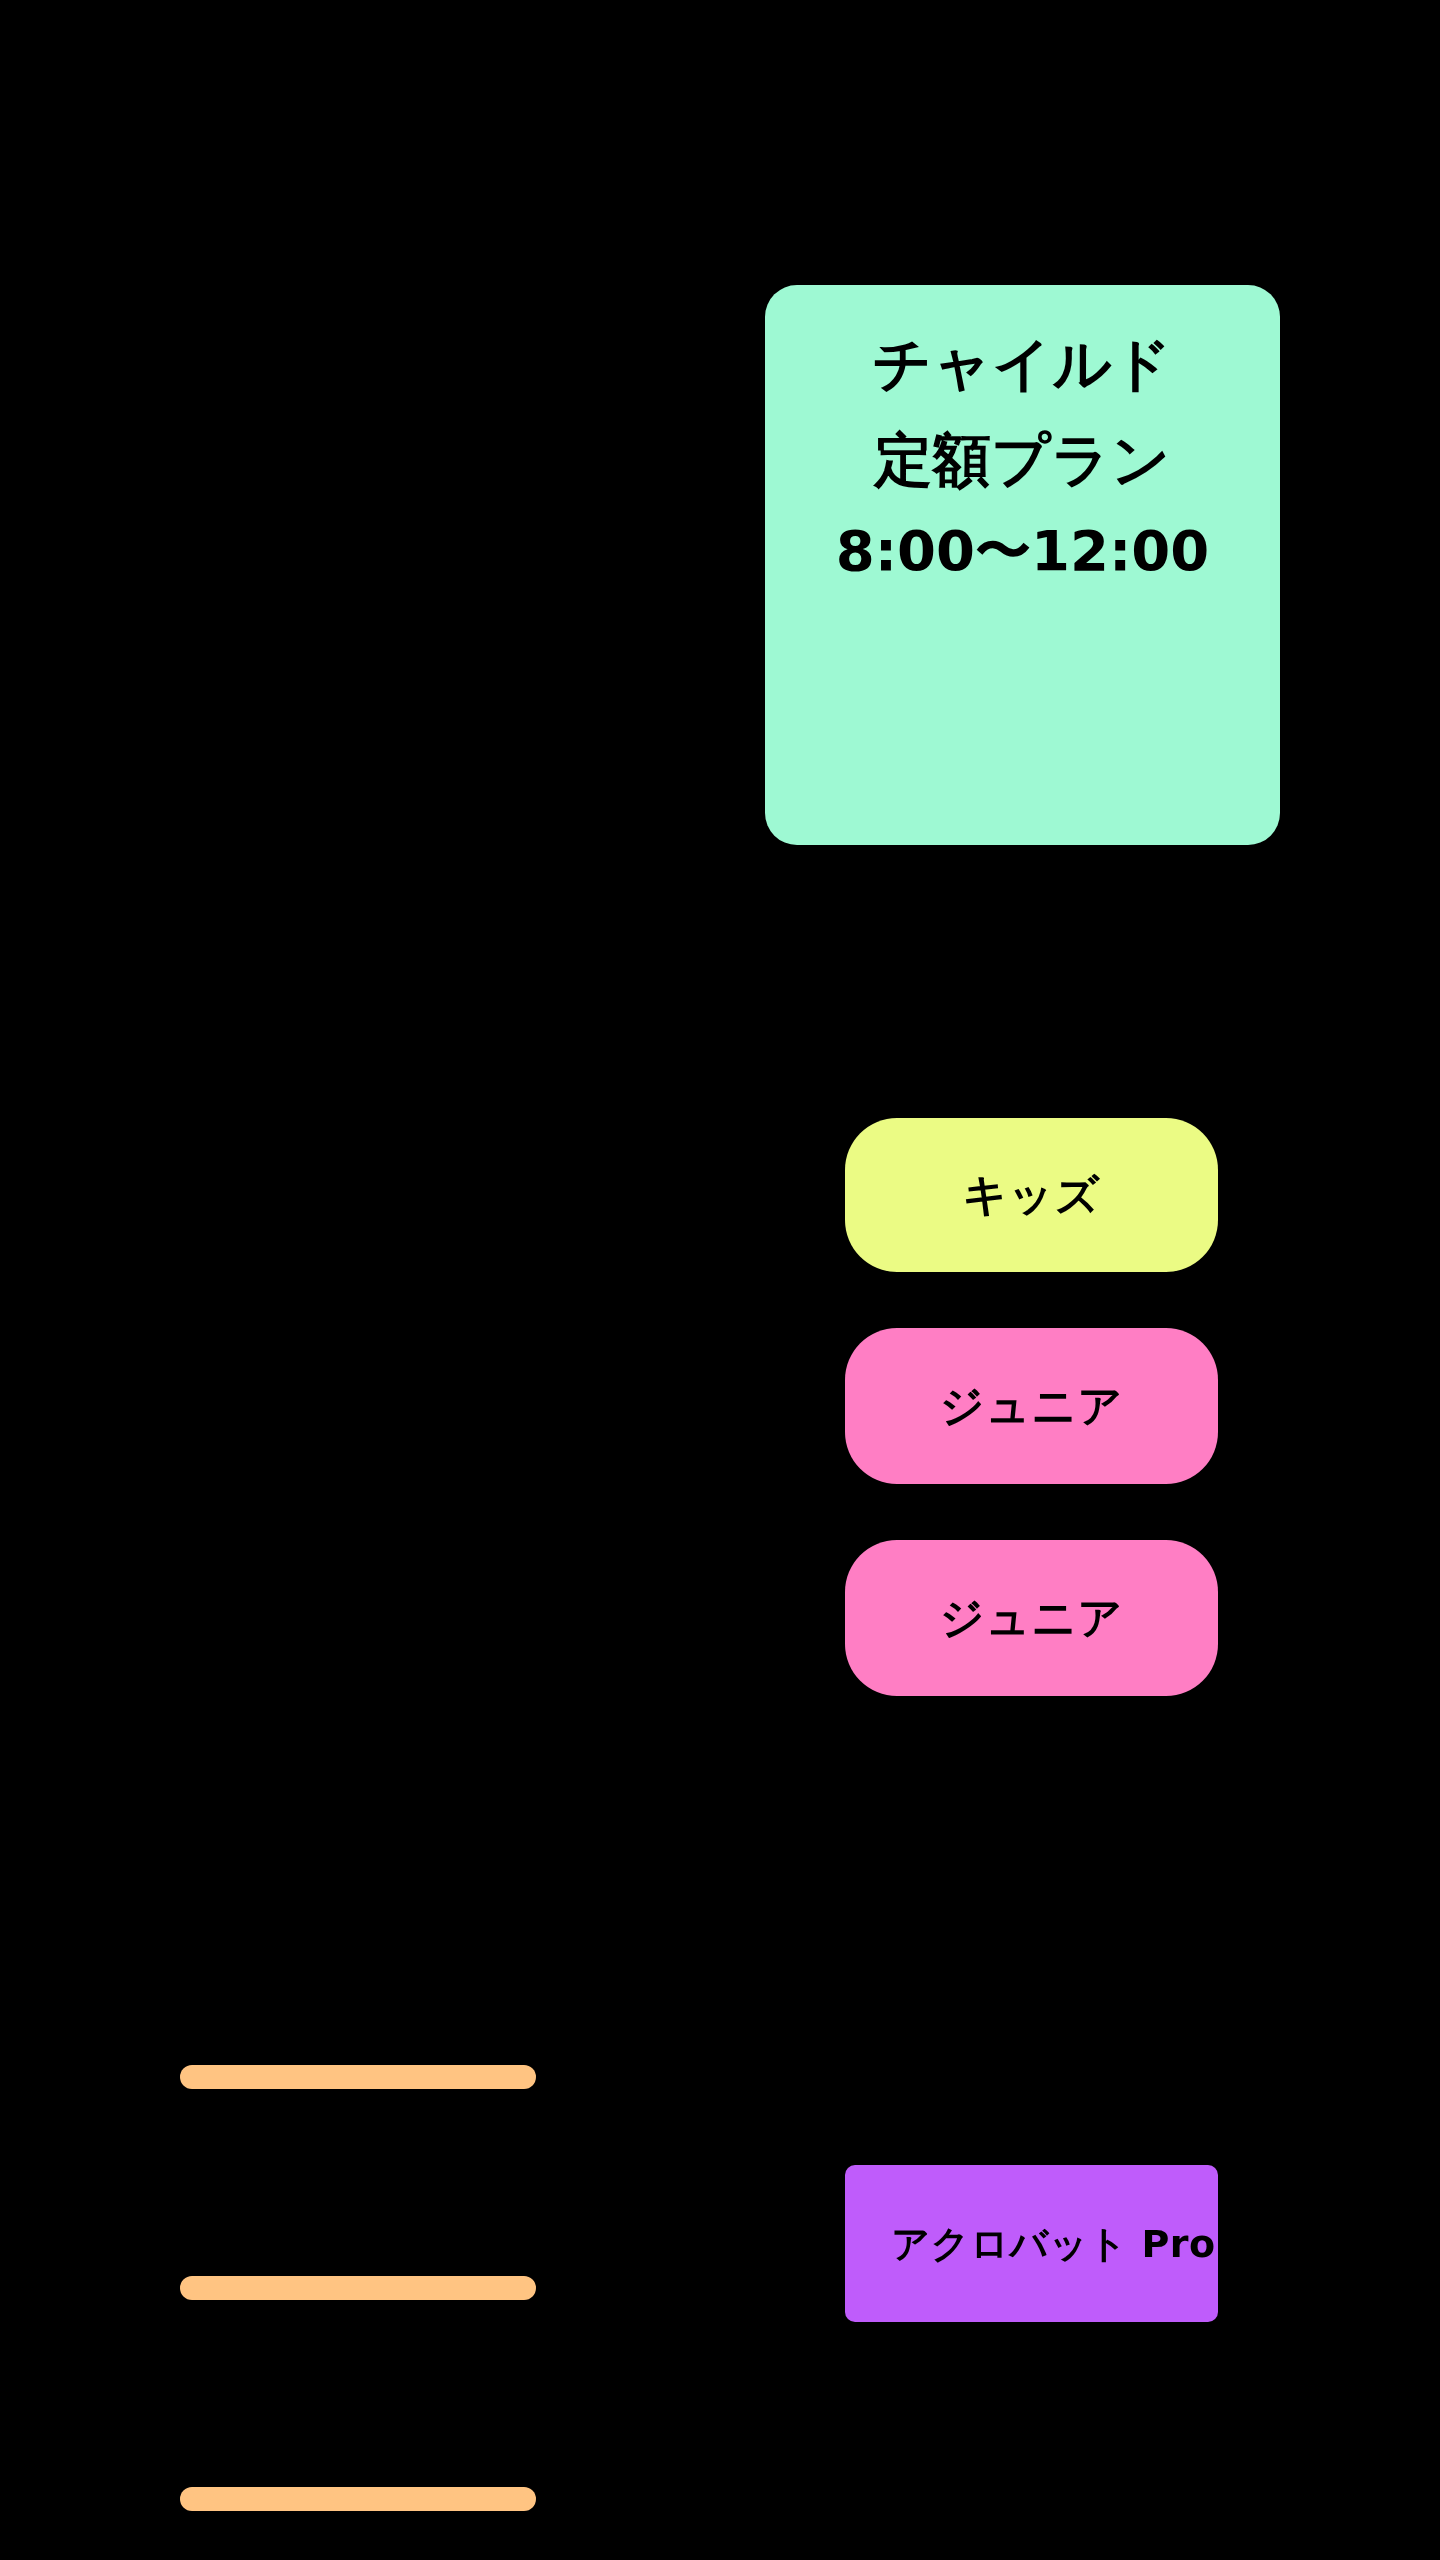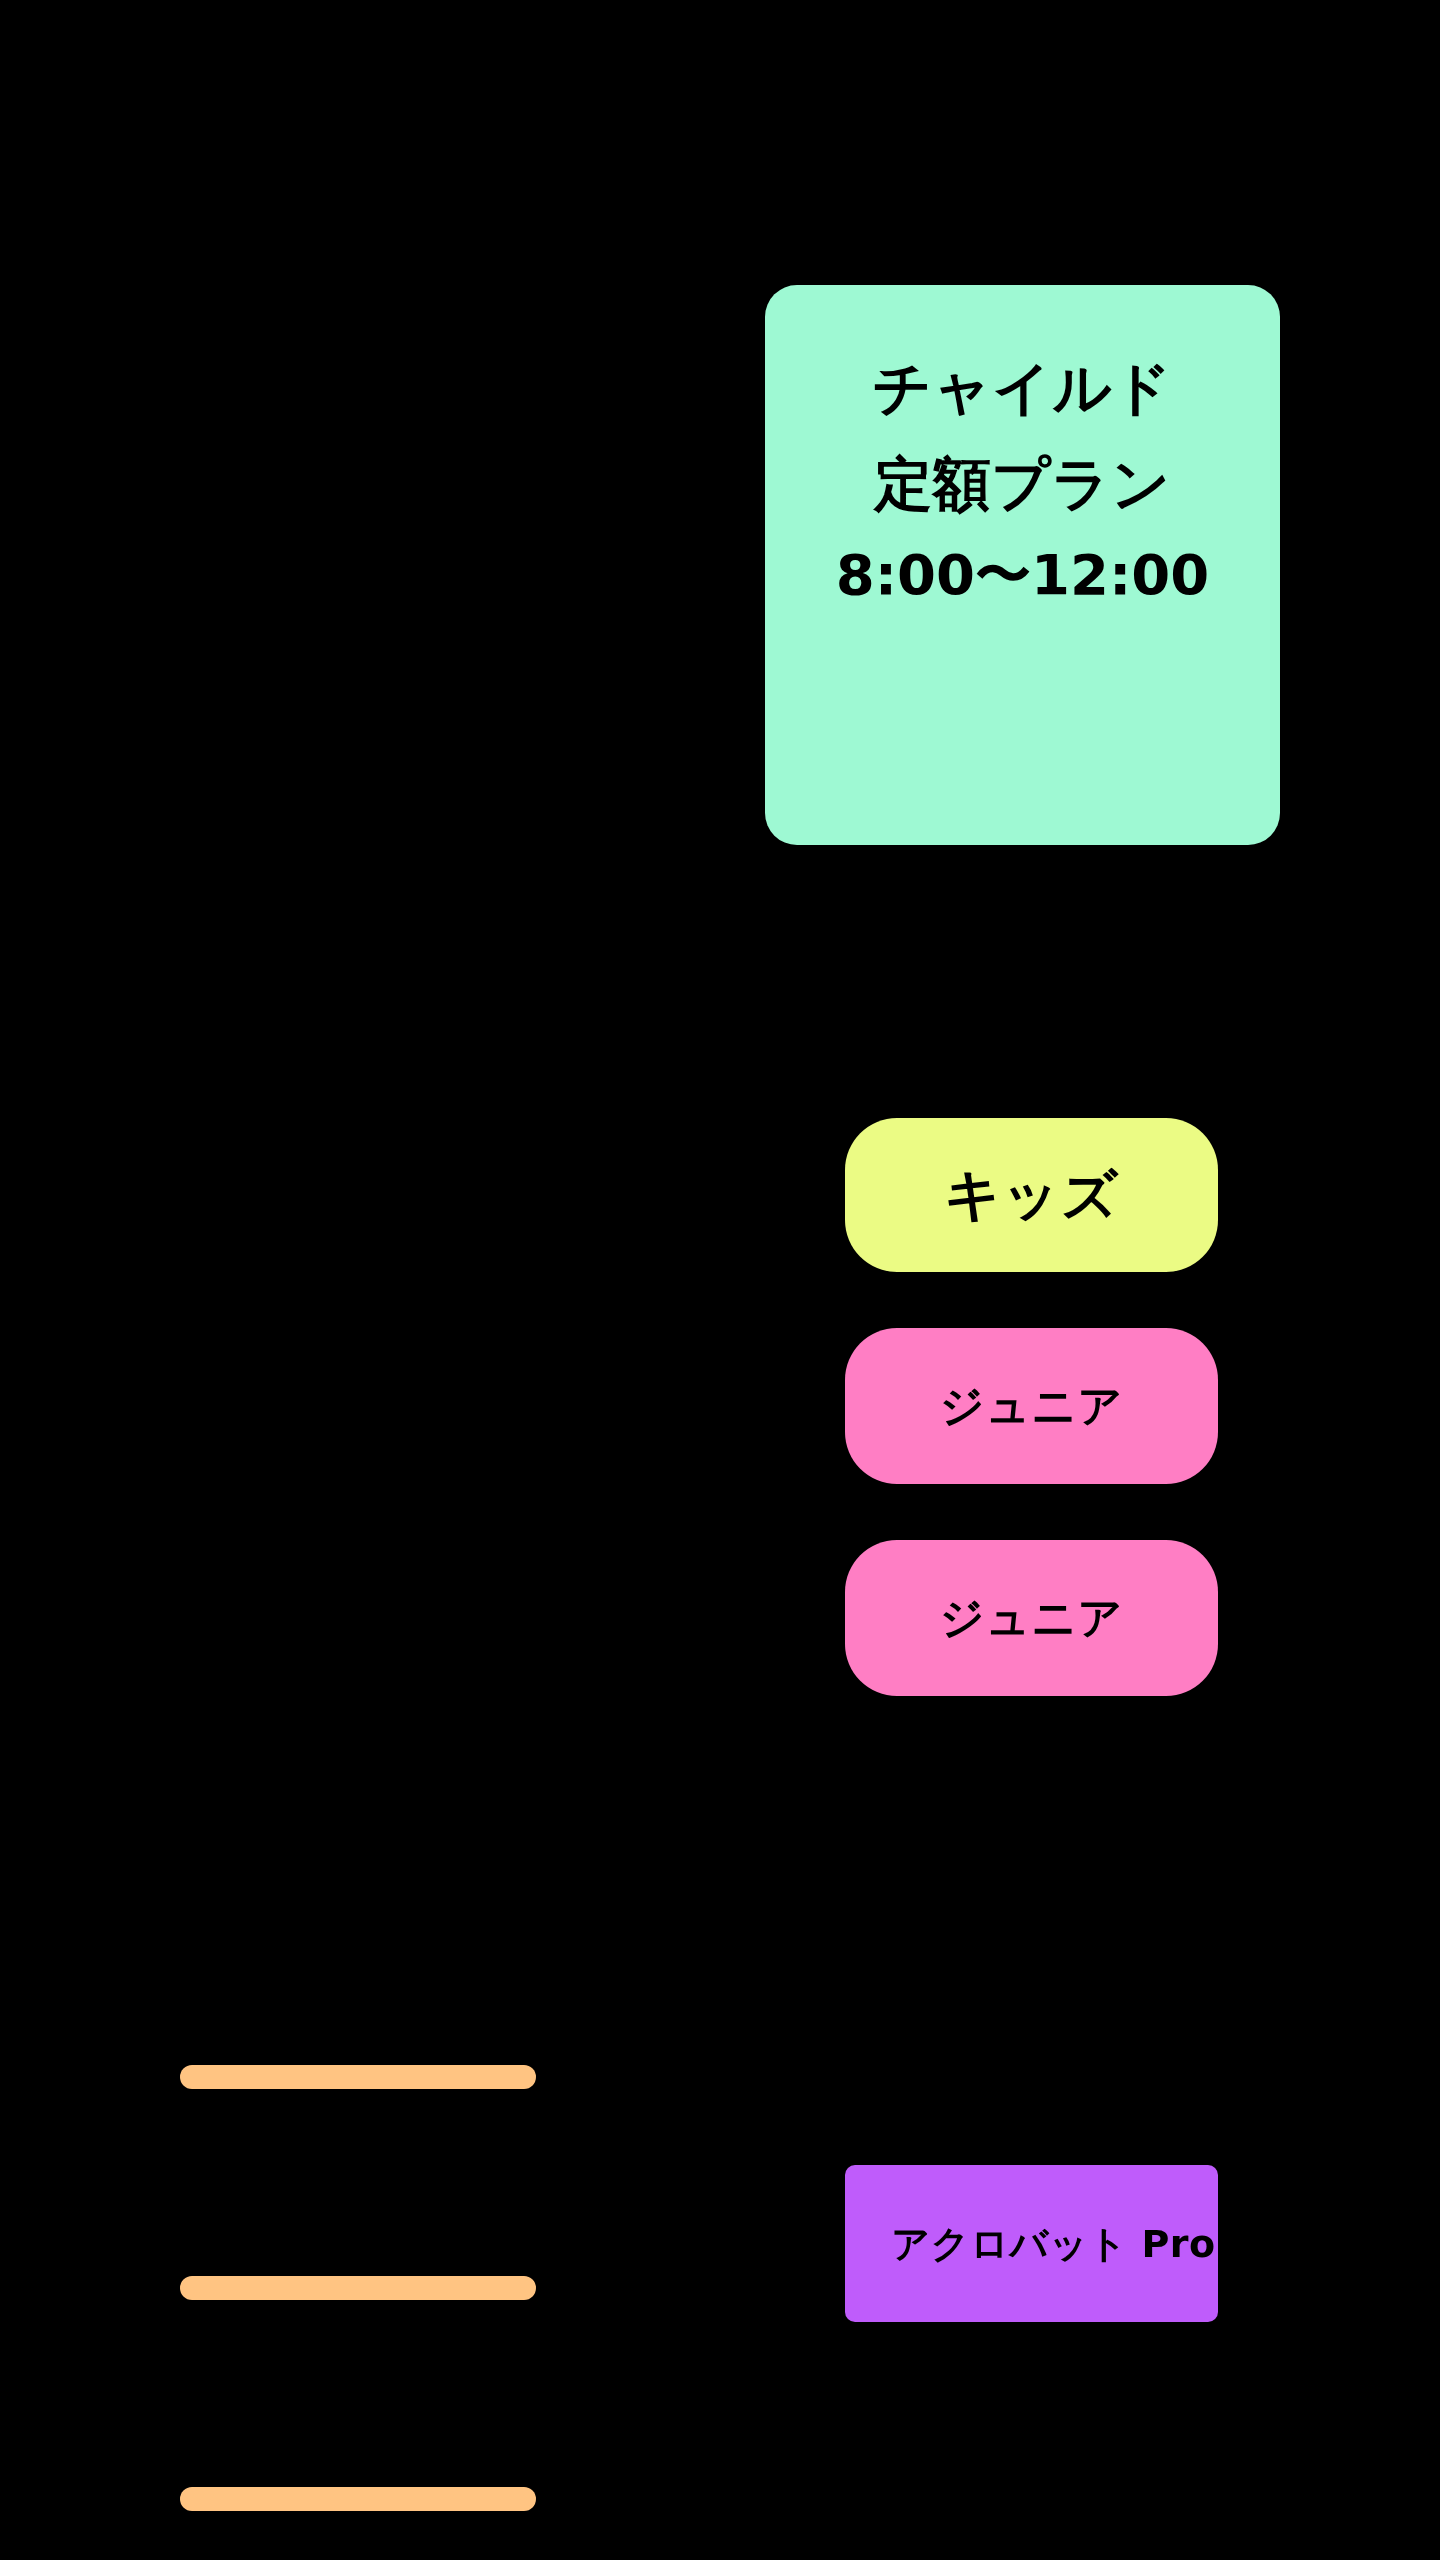--- a/index.html
+++ b/index.html
@@ -42,21 +42,21 @@
   .plan-line {
     color: #000000;
     font-weight: 700;
     text-align: center;
     line-height: 1.0;
     letter-spacing: 0.5px;
     white-space: nowrap;
   }
   .plan-line.l1 {
     font-size: 58px;
-    margin-top: 24px;
+    margin-top: 0;
   }
   .plan-line.l2 {
     font-size: 58px;
     margin-top: 38px;
   }
   .plan-line.l3 {
     font-size: 56px;
     margin-top: 34px;
     letter-spacing: 0px;
   }
@@ -80,21 +80,21 @@
     line-height: 1;
   }
 
   .pill-kids {
     top: 1118px;
     height: 154px;
     background: #EBFB84;
     border-radius: 52px;
   }
   .pill-kids .pill-label {
-    font-size: 56px;
+    font-size: 44px;
     letter-spacing: 1px;
   }
 
   .pill-junior-a {
     top: 1328px;
     height: 156px;
     background: #FF7EC4;
     border-radius: 52px;
   }
   .pill-junior-a .pill-label {

